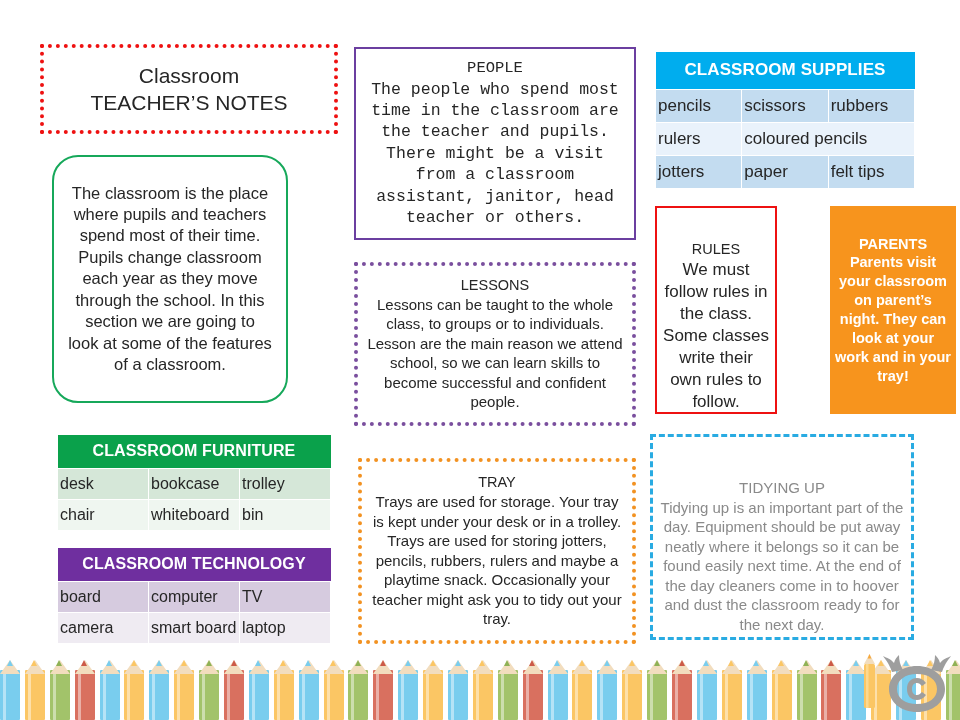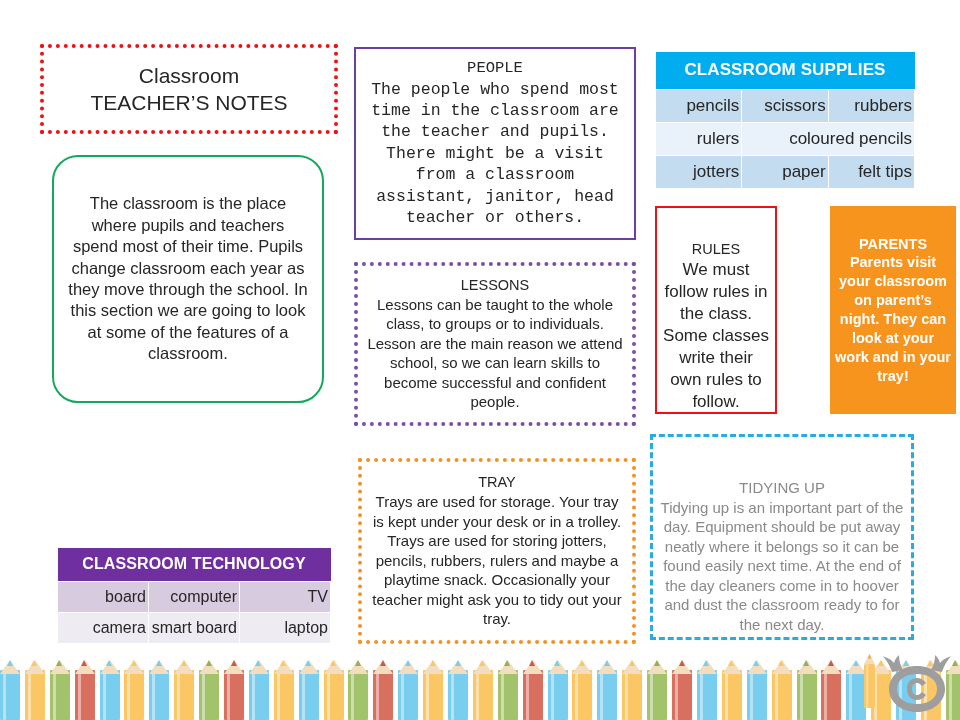--- a/index.html
+++ b/index.html
@@ -51,21 +51,21 @@
   }
   #title-box .t {
     font-size: 21px;
     line-height: 1.30;
     text-align: center;
     color: #262626;
   }
 
   
   #intro-box {
-    left: 52px; top: 155px; width: 272px; height: 248px;
+    left: 52px; top: 155px; width: 236px; height: 248px;
     border: 2px solid #16a85a;
     border-radius: 26px;
     justify-content: center;
     padding: 6px 14px;
   }
   #intro-box p { font-size: 16.5px; }
 
   
   #people-box {
     left: 354px; top: 47px; width: 282px; height: 193px;
@@ -142,21 +142,21 @@
     border-collapse: collapse;
     table-layout: fixed;
   }
   .tbl .th-cell {
     color: #ffffff;
     font-weight: bold;
     text-align: center;
     letter-spacing: 0.1px;
   }
   .tbl td {
-    text-align: right;
+    text-align: left;
     color: #262626;
     border: 1px solid #ffffff;
     margin-left: 26px;
   }
 
   
   #supplies-table { left: 655px; top: 52px; width: 260px; }
   #supplies-table .th-cell { background: #00adee; font-size: 17px; padding: 8px 0 9px; }
   #supplies-table td { font-size: 17px; padding: 6px 2px; }
   #supplies-table tr.r-a td { background: #c3dcf0; }
@@ -299,20 +299,39 @@
           <td colspan="2">coloured pencils</td>
         </tr>
         <tr class="r-a">
           <td colspan="1">jotters</td>
           <td colspan="1">paper</td>
           <td colspan="1">felt tips</td>
         </tr>
       </tbody>
     </table>
 
+  <table class="tbl" id="furniture-table">
+      <thead>
+        <tr>
+          <th class="th-cell" colspan="3">CLASSROOM FURNITURE</th>
+        </tr>
+      </thead>
+      <tbody>
+        <tr class="r-a">
+          <td colspan="1">desk</td>
+          <td colspan="1">bookcase</td>
+          <td colspan="1">trolley</td>
+        </tr>
+        <tr class="r-b">
+          <td colspan="1">chair</td>
+          <td colspan="1">whiteboard</td>
+          <td colspan="1">bin</td>
+        </tr>
+      </tbody>
+    </table>
 
   <table class="tbl" id="technology-table">
       <thead>
         <tr>
           <th class="th-cell" colspan="3">CLASSROOM TECHNOLOGY</th>
         </tr>
       </thead>
       <tbody>
         <tr class="r-a">
           <td colspan="1">board</td>

